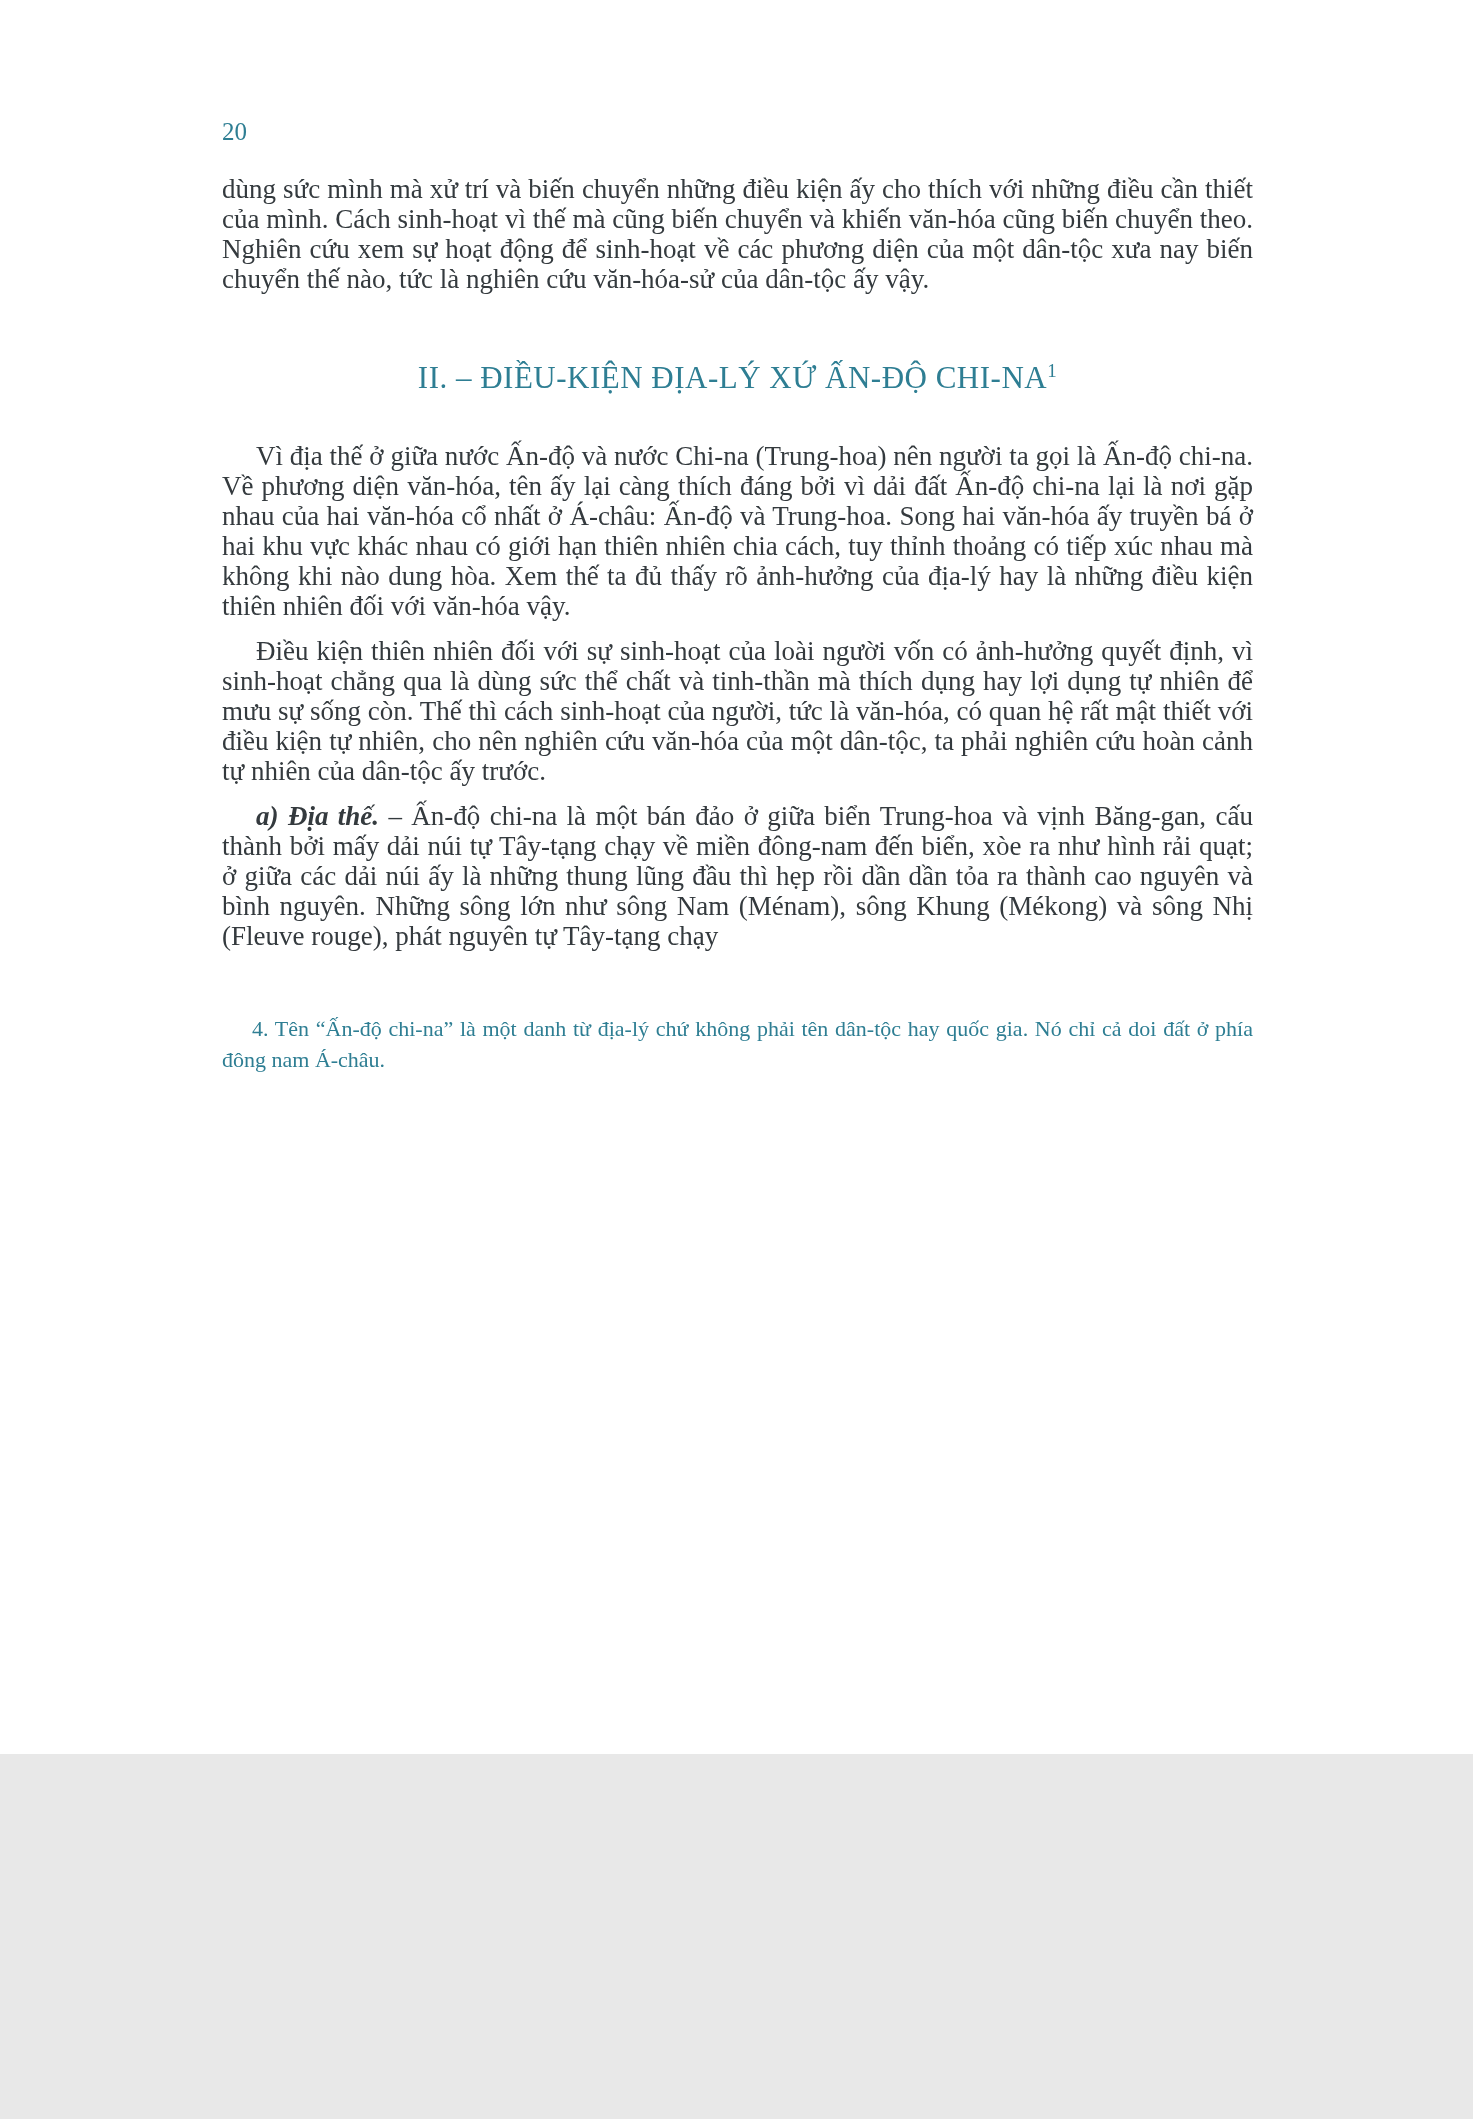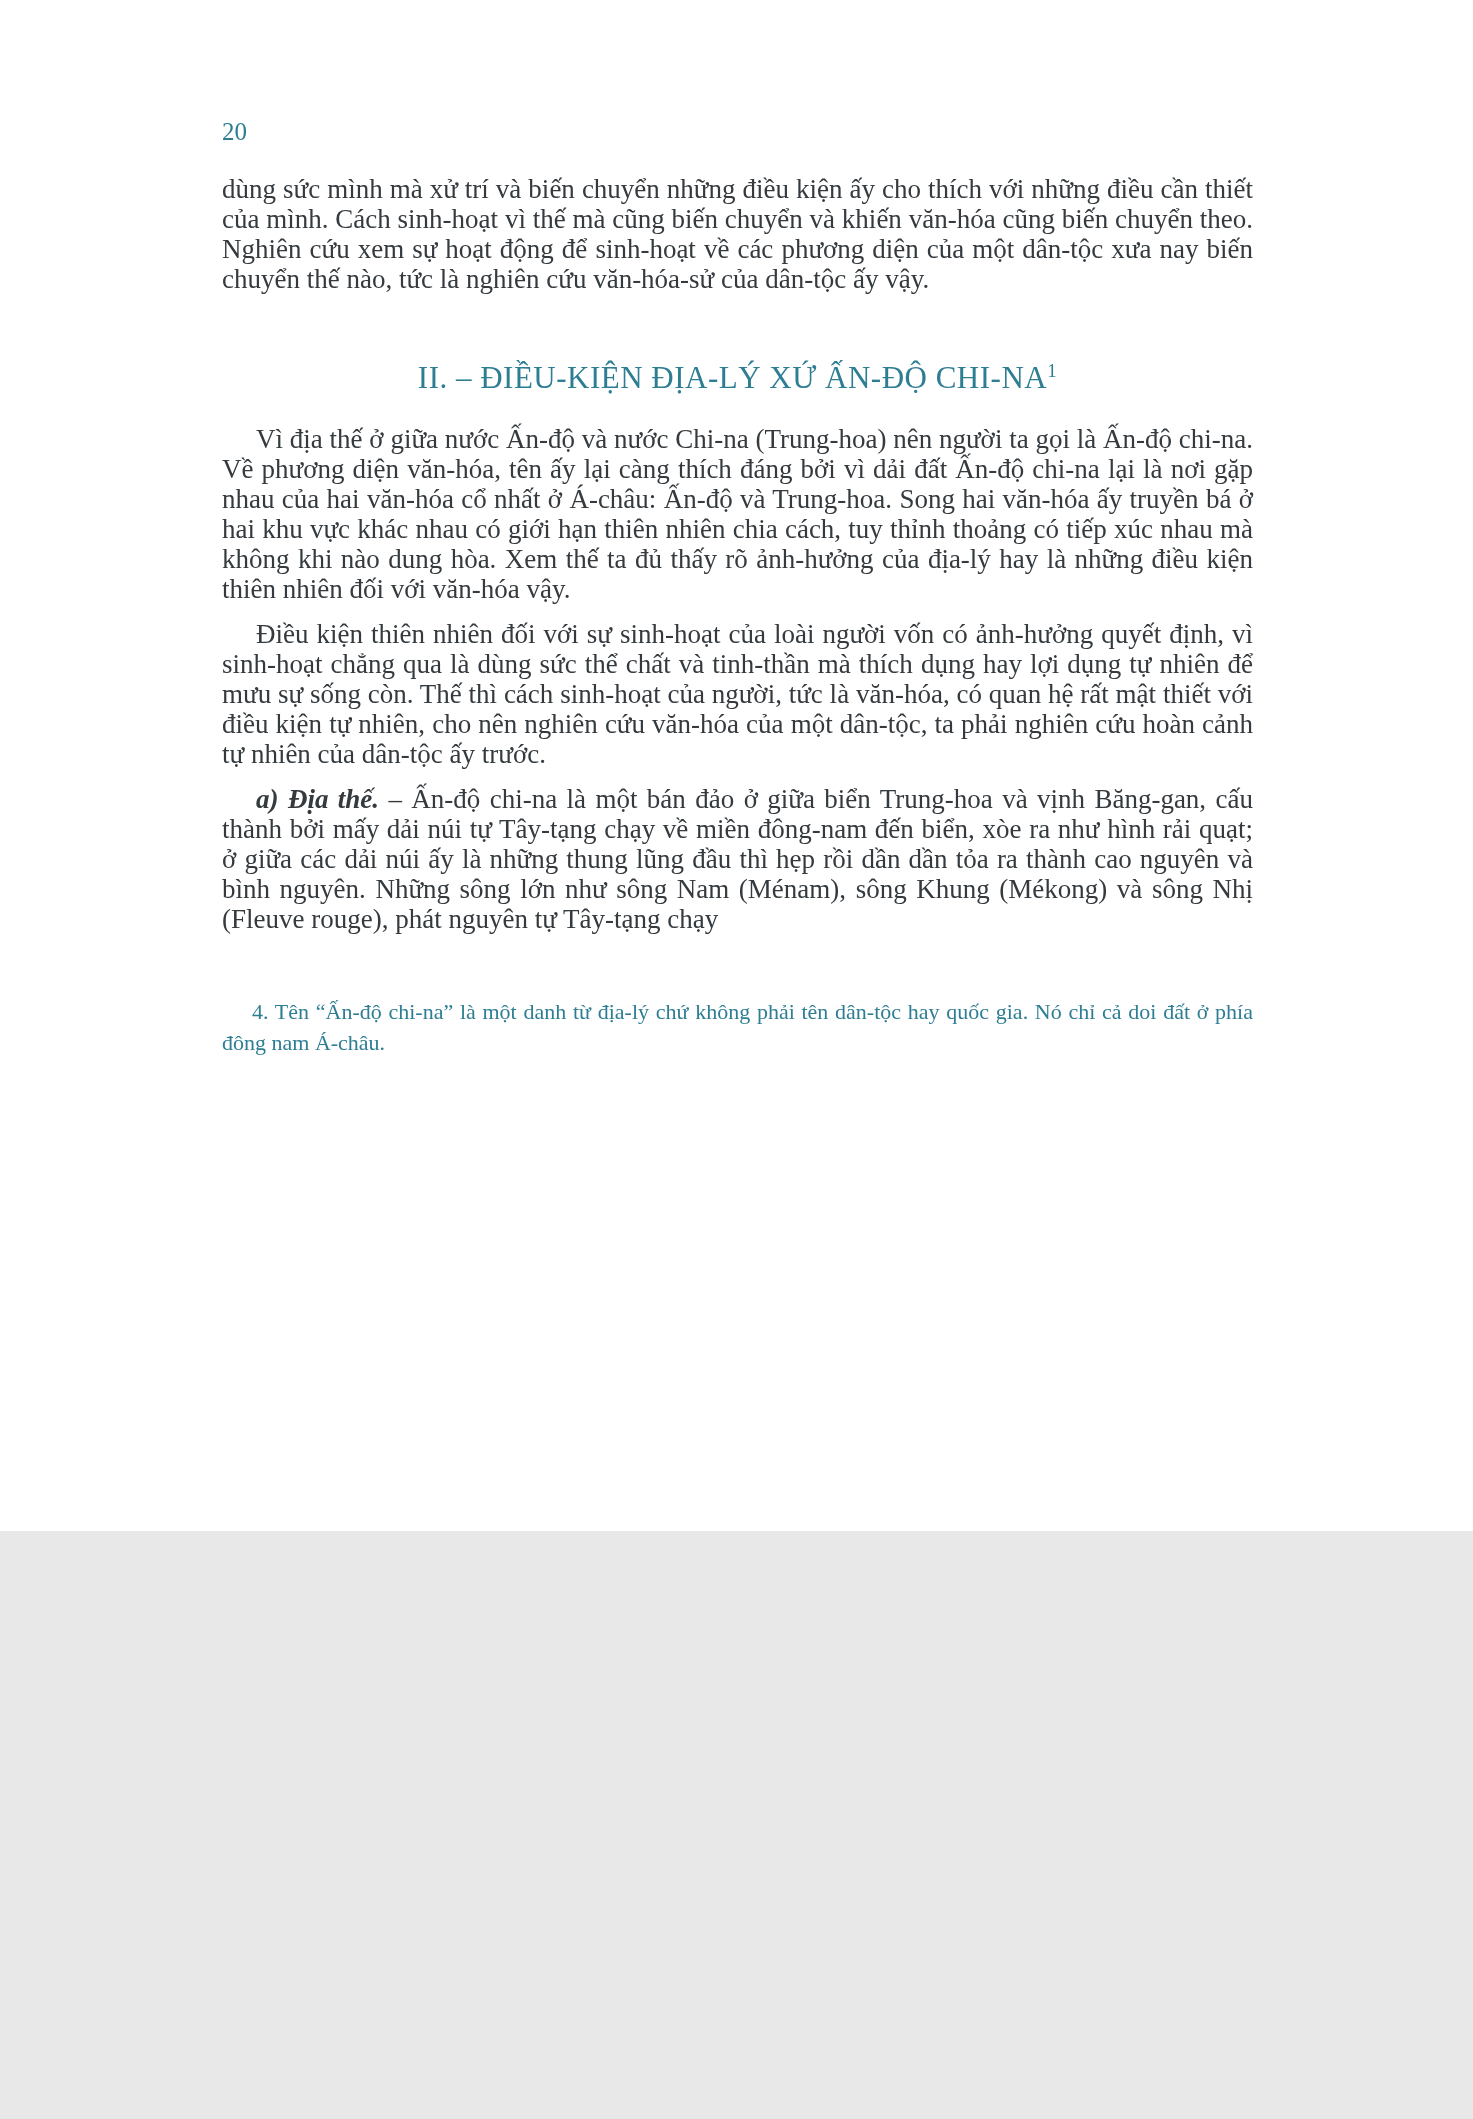--- a/index.html
+++ b/index.html
@@ -1,19 +1,19 @@
 <!DOCTYPE html>
 <html lang="vi"><head>
 <meta charset="utf-8">
 <style>
   * { margin: 0; padding: 0; box-sizing: border-box; }
   html, body { background: #e8e8e8; }
   .page {
     width: 1473px;
-    height: 1531px;
+    height: 1754px;
     margin: 0 auto;
     background: #ffffff;
     padding: 116px 220px 0 222px;
     font-family: "Liberation Serif", serif;
     color: #343a3e;
     position: relative;
     overflow: hidden;
   }
   .running-head {
     position: relative;
@@ -38,21 +38,21 @@
   .para {
     font-size: 27px;
     line-height: 30px;
     text-align: justify;
     text-indent: 34px;
   }
   .para.no-indent { text-indent: 0; }
   .para + .para { margin-top: 15px; }
   .section-heading {
     margin-top: 66px;
-    margin-bottom: 28px;
+    margin-bottom: 45px;
     text-align: center;
     font-size: 31px;
     font-weight: normal;
     letter-spacing: 0.5px;
     color: #2e7e93;
   }
   .section-heading sup {
     font-size: 19px;
     vertical-align: super;
     line-height: 0;

